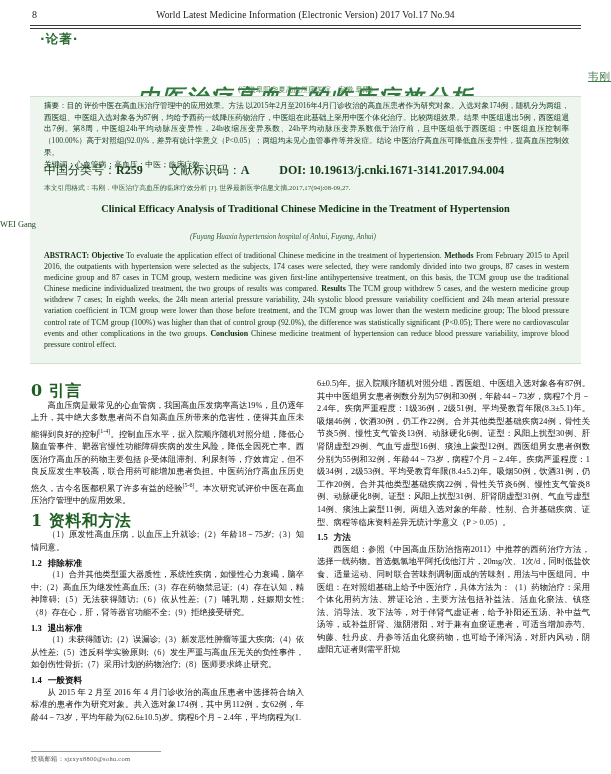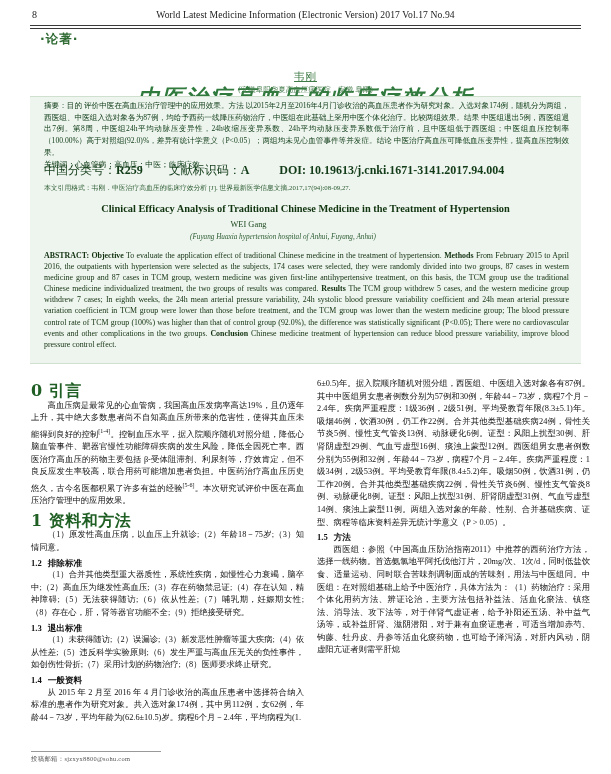--- a/index.html
+++ b/index.html
@@ -74,21 +74,21 @@
     font-family: "DejaVu Serif", "Liberation Serif", serif;
     font-style: italic;
     font-weight: 600;
     margin-top: 45px;
   }
   .author-zh {
     position: absolute;
     top: 70px;
     left: 0;
     right: 0;
-    text-align: center;
+    text-align: right;
     font-size: 10.5px;
     color: #3e7a45;
     letter-spacing: 1px;
     text-decoration: underline;
   }
   .affil-zh {
     position: absolute;
     top: 85px;
     left: 0;
     right: 0;
@@ -157,21 +157,21 @@
     text-align: center;
     font-size: 10.4px;
     font-weight: bold;
     color: #10340f;
   }
   .author-en {
     position: absolute;
     top: 220px;
     left: 0;
     width: 497px;
-    text-align: center;
+    text-align: left;
     font-size: 8.4px;
     color: #1d4a1f;
   }
   .affil-en {
     position: absolute;
     top: 233px;
     left: 0;
     width: 566px;
     text-align: center;
     font-size: 7.2px;

